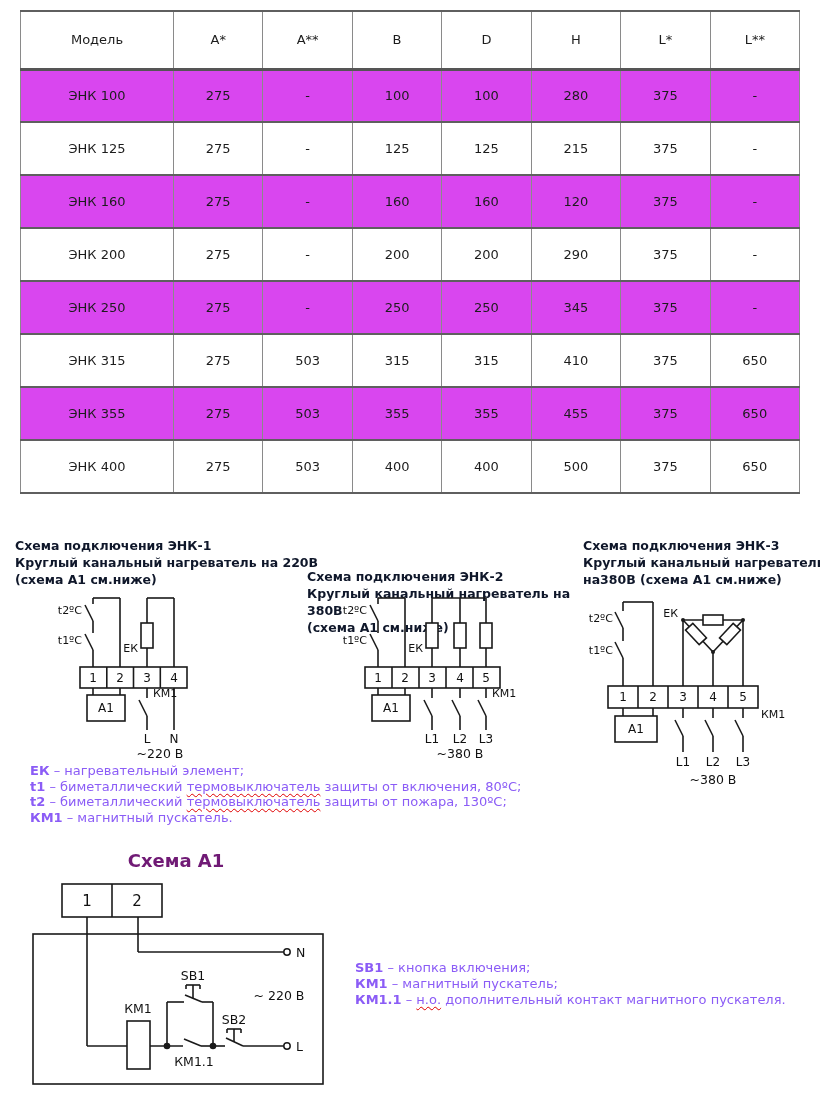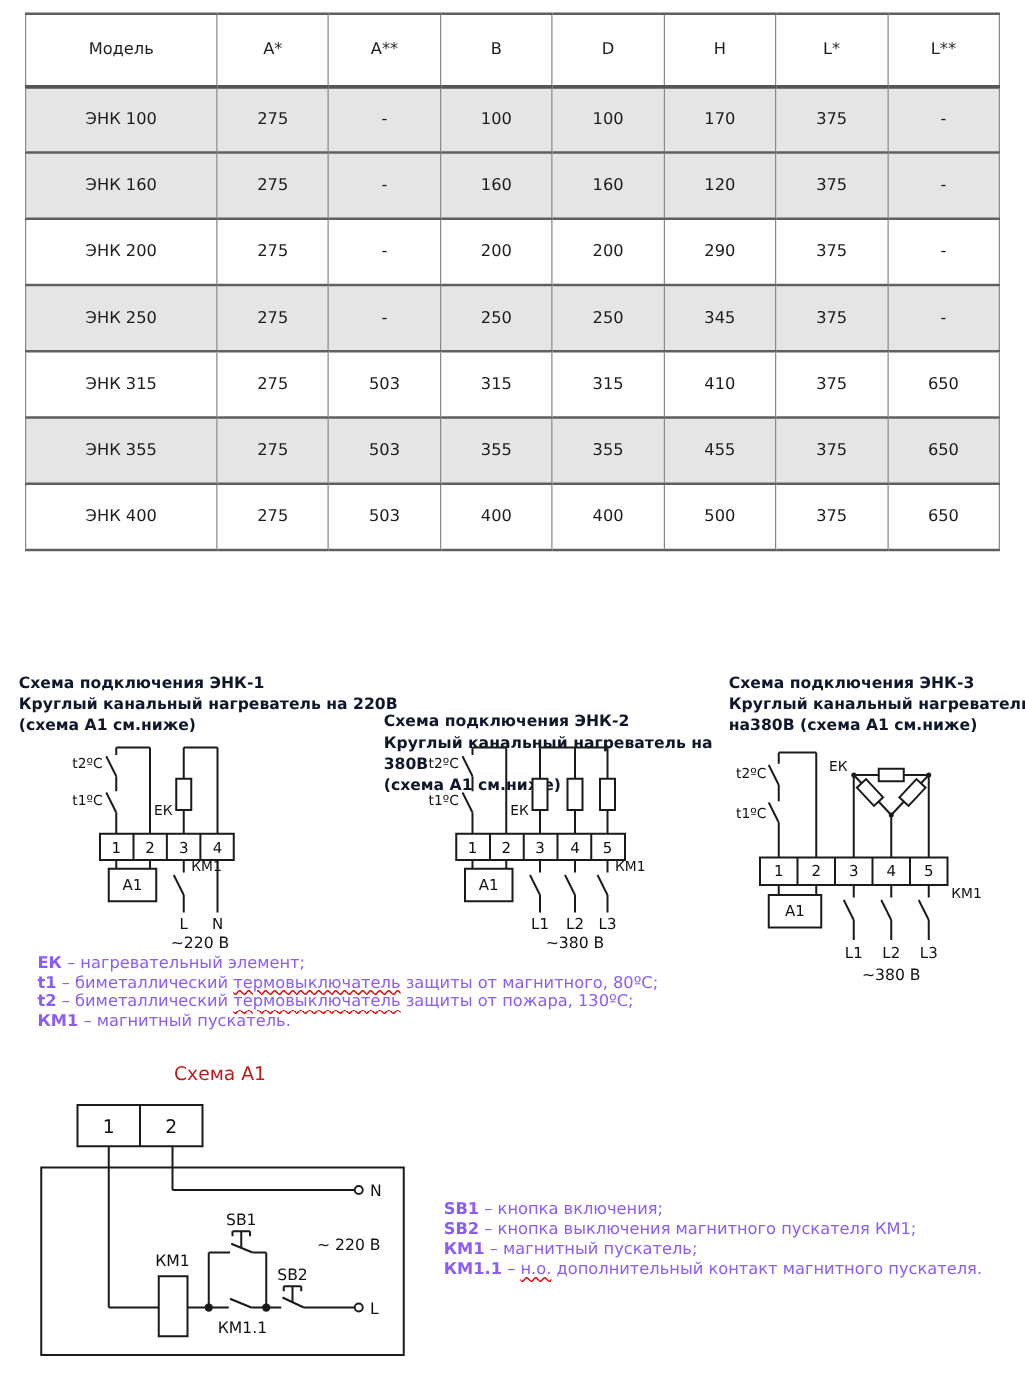--- a/index.html
+++ b/index.html
@@ -10,21 +10,21 @@
   
   .spec-table { position:absolute; left:20px; top:10px; width:780px;
     border-collapse:collapse; table-layout:fixed; font-size:13px; color:#1c1c1c; }
   .spec-table th, .spec-table td {
     border-left:1px solid #8a8a8a; border-right:1px solid #8a8a8a;
     border-top:2px solid #5f5f5f; border-bottom:2px solid #5f5f5f;
     text-align:center; vertical-align:middle; font-weight:400; }
   .spec-table th { height:58px; }
   .spec-table td { height:53px; }
   .spec-table thead th { border-bottom:3px solid #555; }
-  .spec-table tr.stripe td { background:#e5e5e5; }
+  .spec-table tr.stripe td { background:#d946ef; }
 
   
   .diag-title { position:absolute; text-align:left; font-weight:700;
     font-size:12.5px; line-height:17px; color:#0f172a; }
 
   
   svg.sch { position:absolute; overflow:visible; }
   svg.sch line, svg.sch rect { stroke:#1a1a1a; stroke-width:1.6; fill:none; }
   svg.sch rect.rfill { fill:#fff; }
   svg.sch circle.dot { fill:#1a1a1a; stroke:none; }
@@ -34,21 +34,21 @@
   svg.sch text.big { font-size:15px; }
   svg.sch text.md { font-size:12.5px; }
 
   
   .legend { position:absolute; font-size:13px; line-height:15.5px; color:#8b5cf6; white-space:nowrap; }
   .legend .legend-line b { font-weight:700; }
   .spellcheck { text-decoration-line:underline; text-decoration-style:wavy;
     text-decoration-color:#e00000; text-decoration-thickness:1px; text-underline-offset:2px; }
 
   .a1-title { position:absolute; left:20px; top:850px; width:312px; text-align:center;
-    font-weight:400; font-size:15px; color:#b91c1c; }
+    font-weight:700; font-size:18px; color:#701a75; }
 </style>
 </head>
 <body>
 
 <div class="page">
 
   <table class="spec-table">
     <colgroup>
       <col style="width:153px">
         <col>
@@ -71,21 +71,31 @@
         <th>L**</th>
       </tr>
     </thead>
     <tbody>
         <tr class="stripe">
           <td>ЭНК 100</td>
           <td>275</td>
           <td>-</td>
           <td>100</td>
           <td>100</td>
-          <td>170</td>
+          <td>280</td>
+          <td>375</td>
+          <td>-</td>
+        </tr>
+        <tr>
+          <td>ЭНК 125</td>
+          <td>275</td>
+          <td>-</td>
+          <td>125</td>
+          <td>125</td>
+          <td>215</td>
           <td>375</td>
           <td>-</td>
         </tr>
         <tr class="stripe">
           <td>ЭНК 160</td>
           <td>275</td>
           <td>-</td>
           <td>160</td>
           <td>160</td>
           <td>120</td>
@@ -316,21 +326,21 @@
     <text class="num" x="61" y="143" text-anchor="middle">А1</text>
     <text x="186" y="128">КМ1</text>
     <text class="num" x="108" y="176" text-anchor="middle">L1</text>
     <text class="num" x="138" y="176" text-anchor="middle">L2</text>
     <text class="num" x="168" y="176" text-anchor="middle">L3</text>
     <text class="md" x="138" y="194" text-anchor="middle">~380 В</text>
   </svg>
 
   <div class="legend" style="left:30px; top:763px;">
       <div class="legend-line"><b>ЕК</b><span> – нагревательный элемент;</span></div>
-      <div class="legend-line"><b>t1</b><span> – биметаллический </span><span class="spellcheck">термовыключатель</span><span> защиты от магнитного, 80ºС;</span></div>
+      <div class="legend-line"><b>t1</b><span> – биметаллический </span><span class="spellcheck">термовыключатель</span><span> защиты от включения, 80ºС;</span></div>
       <div class="legend-line"><b>t2</b><span> – биметаллический </span><span class="spellcheck">термовыключатель</span><span> защиты от пожара, 130ºС;</span></div>
       <div class="legend-line"><b>КМ1</b><span> – магнитный пускатель.</span></div>
     </div>
 
   <div class="a1-title">Схема А1</div>
 
   <svg class="sch" style="left:20px; top:874px;" width="330" height="228" viewBox="0 0 330 228">
 
     <rect class="rfill" x="42" y="10" width="100" height="33"></rect>
     <line x1="92" y1="10" x2="92" y2="43"></line>
@@ -376,18 +386,17 @@
     <text class="md" x="276" y="177">L</text>
     <text class="md" x="118" y="139" text-anchor="middle">КМ1</text>
     <text class="md" x="174" y="192" text-anchor="middle">КМ1.1</text>
     <text class="md" x="173" y="106" text-anchor="middle">SB1</text>
     <text class="md" x="214" y="150" text-anchor="middle">SB2</text>
     <text class="md" x="259" y="126" text-anchor="middle">~ 220 В</text>
   </svg>
 
   <div class="legend" style="left:355px; top:960px; line-height:16px;">
       <div class="legend-line"><b>SB1</b><span> – кнопка включения;</span></div>
-      <div class="legend-line"><b>SB2</b><span> – кнопка выключения магнитного пускателя КМ1;</span></div>
       <div class="legend-line"><b>КМ1</b><span> – магнитный пускатель;</span></div>
       <div class="legend-line"><b>КМ1.1</b><span> – </span><span class="spellcheck">н.о.</span><span> дополнительный контакт магнитного пускателя.</span></div>
     </div>
 
 </div>
 
 </body></html>

